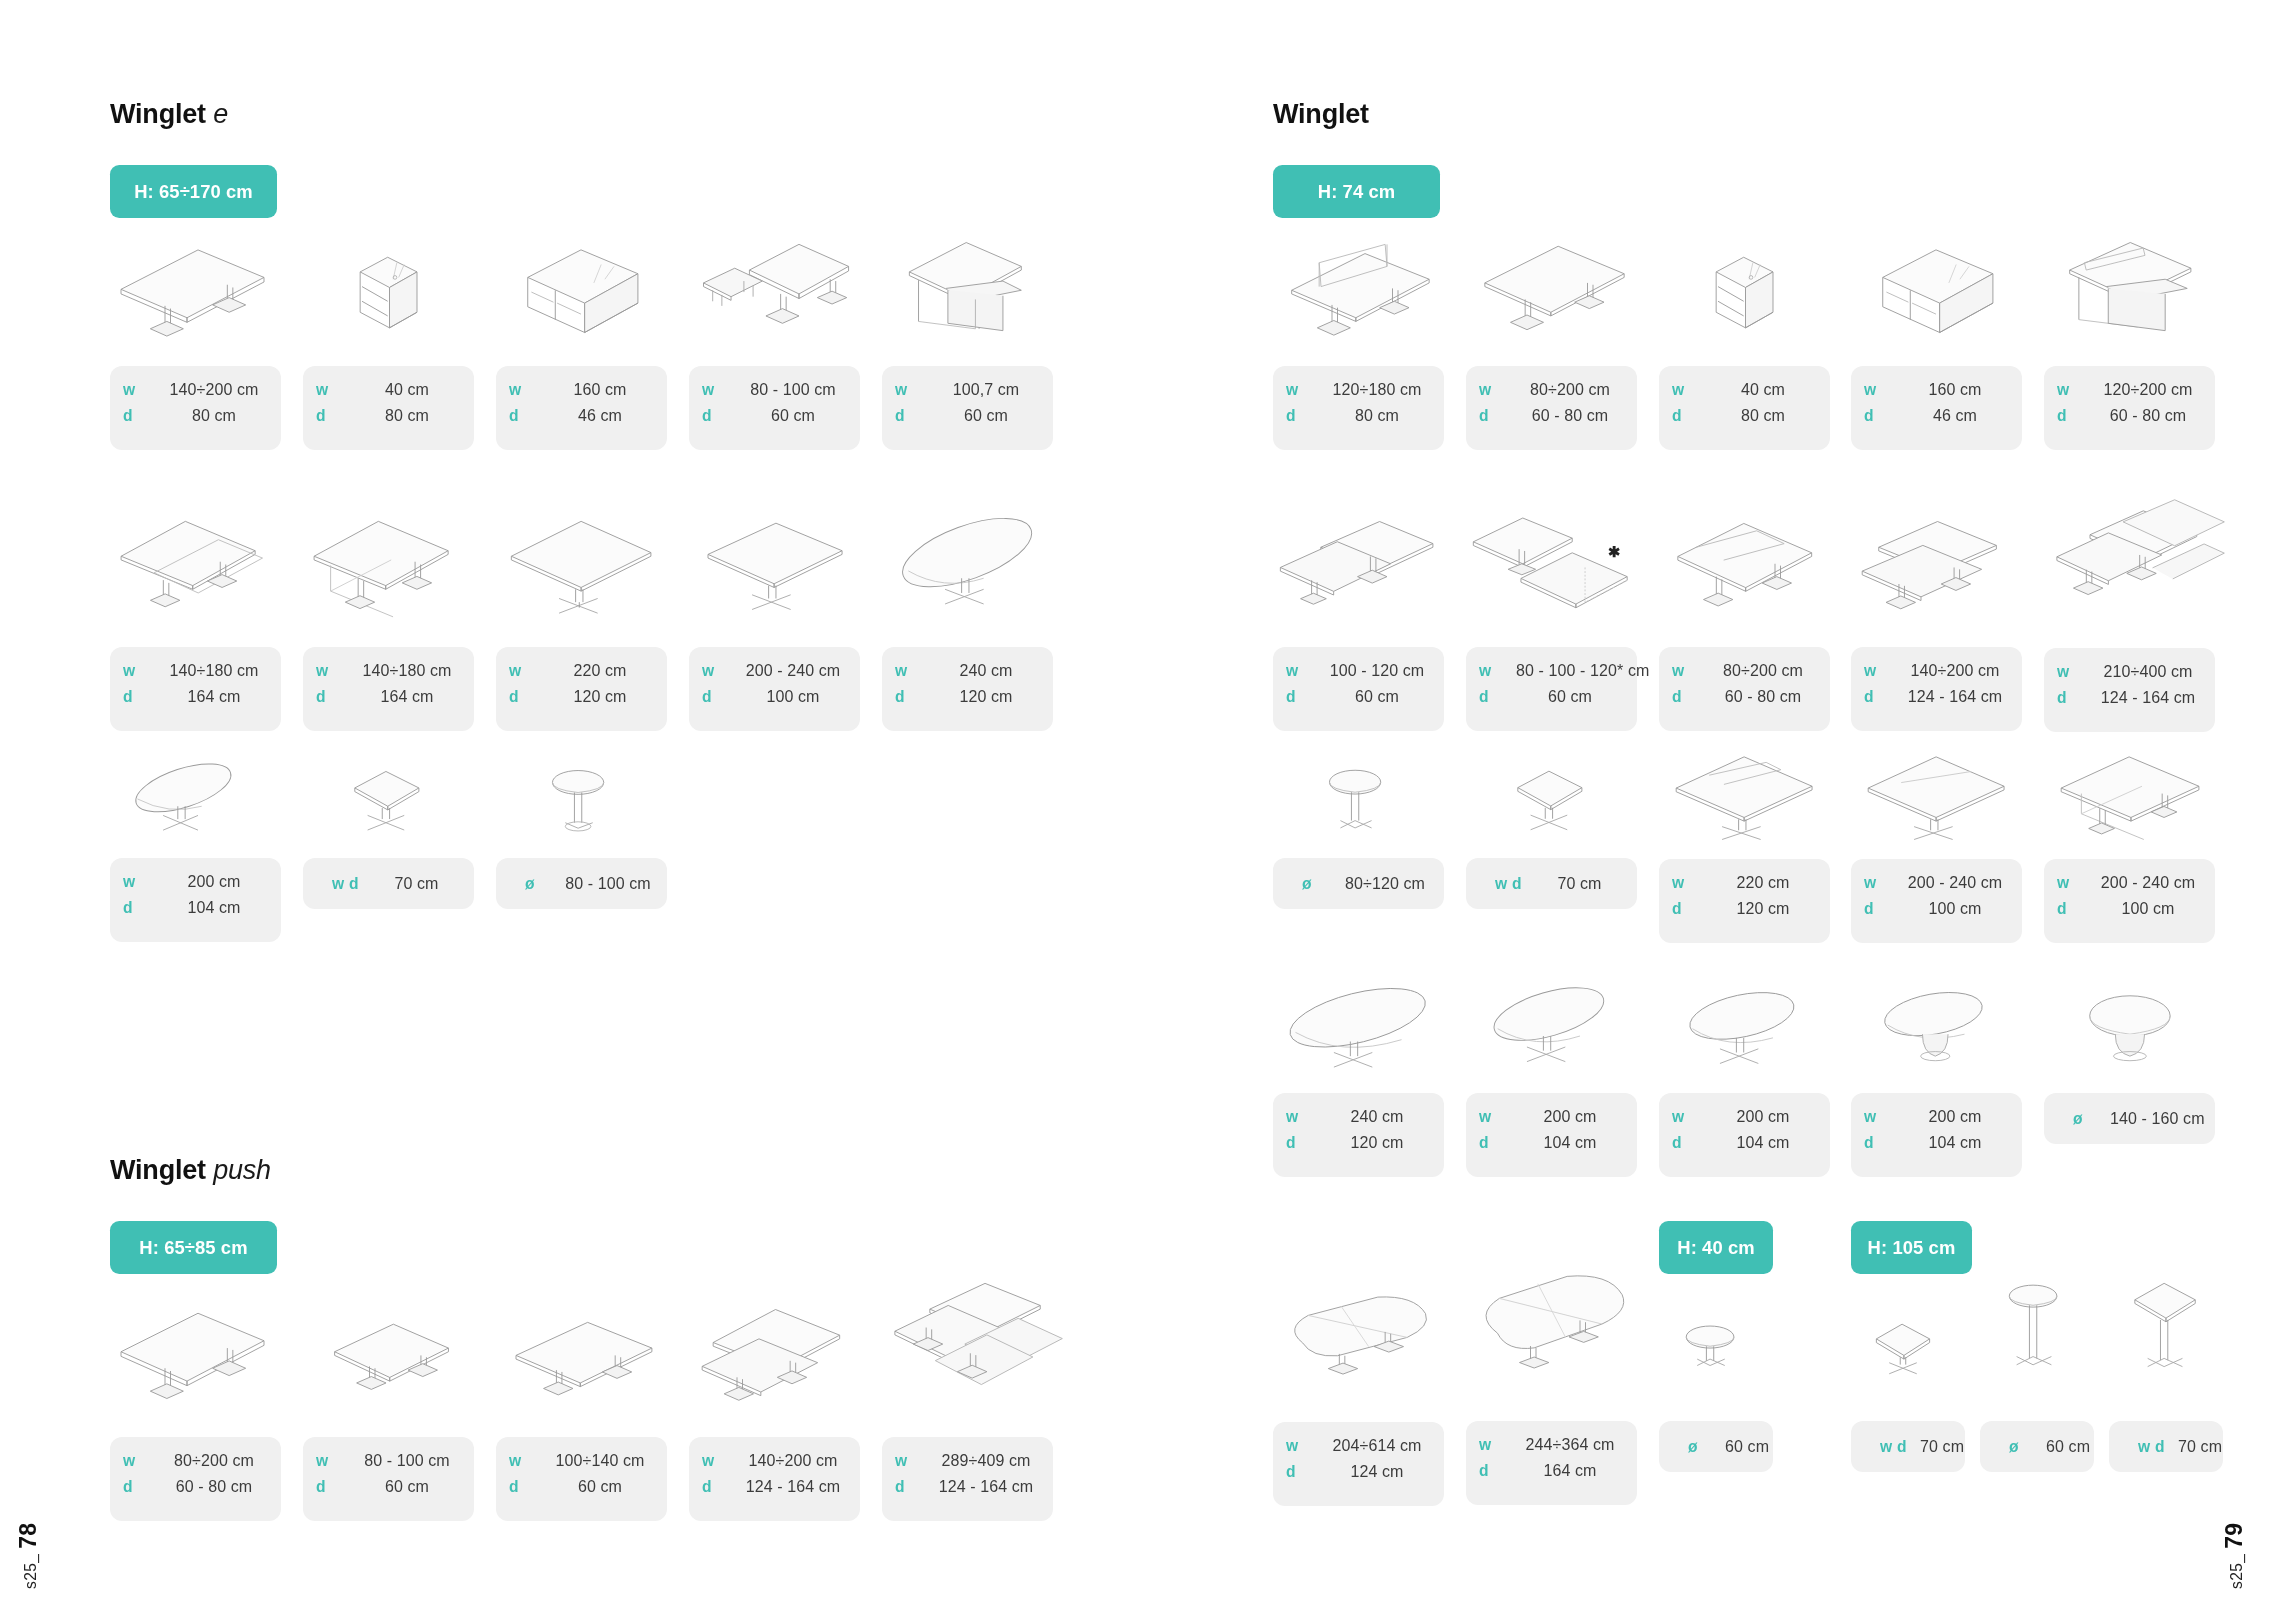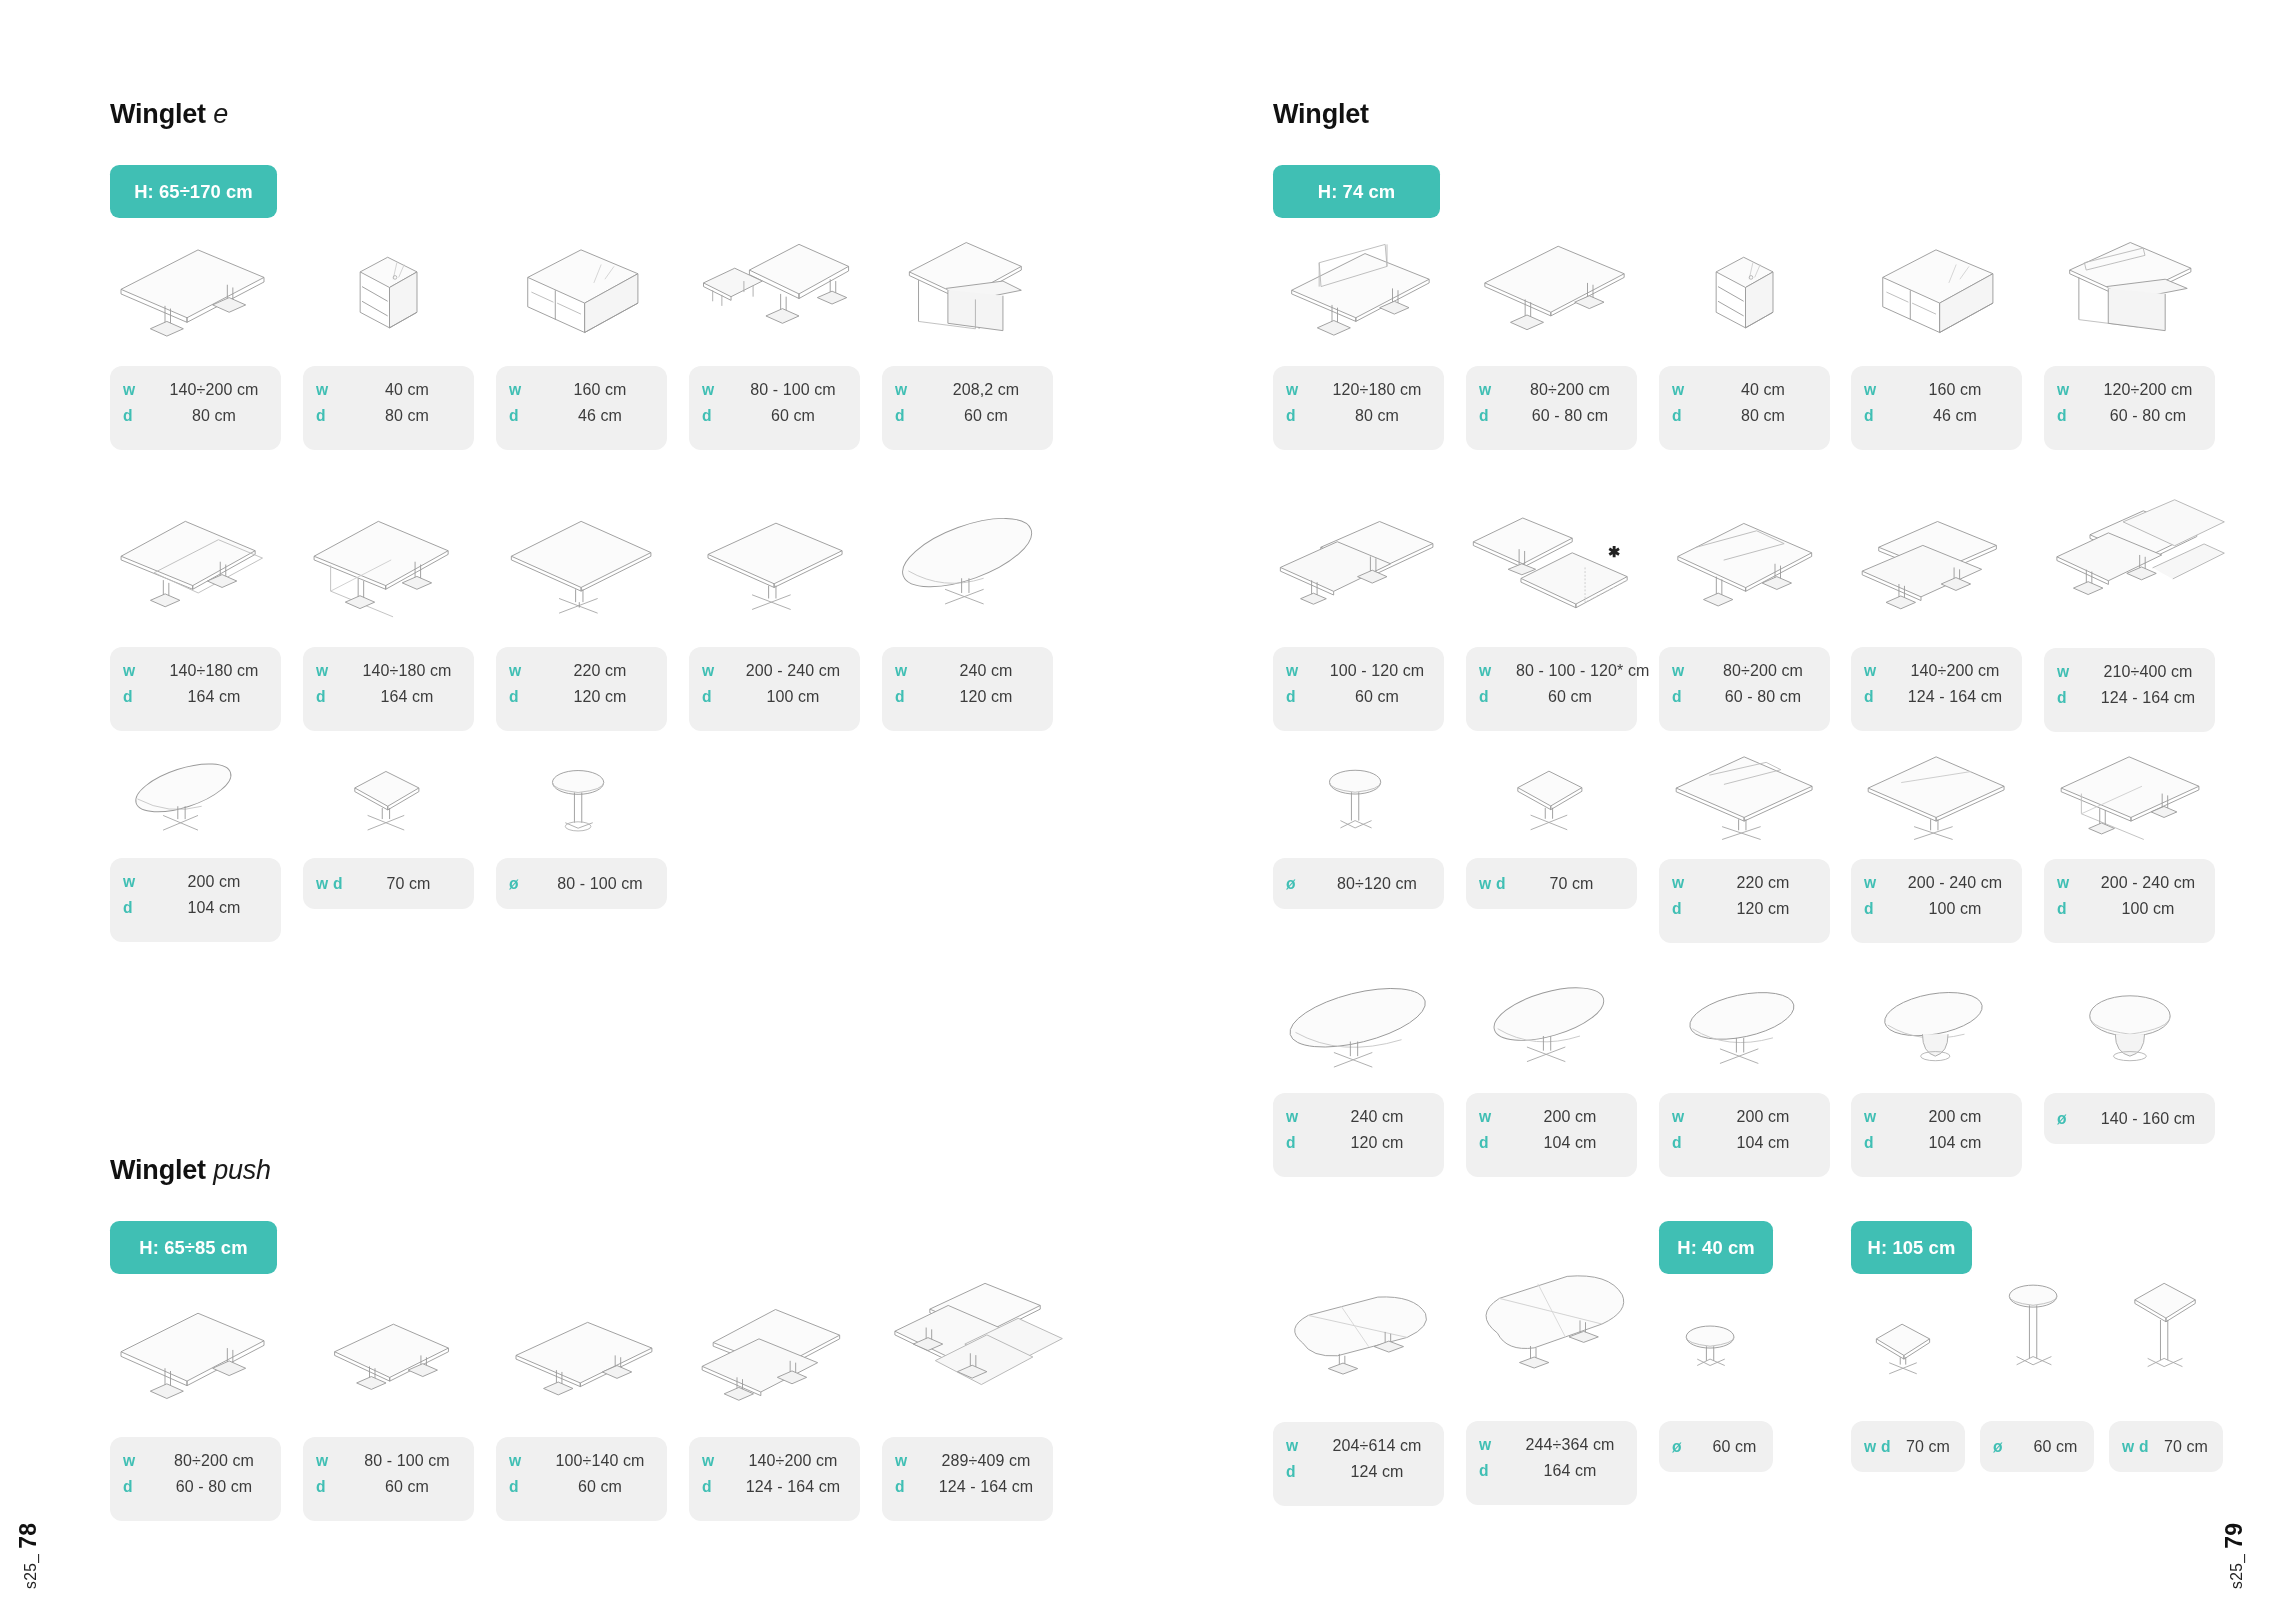--- a/index.html
+++ b/index.html
@@ -76,21 +76,21 @@
   }
   .spec-key.wd { width: 40px; }
   .spec-val {
     color: #3c3c3c;
     font-size: 16px;
     flex: 1;
     text-align: center;
     white-space: nowrap;
     letter-spacing: 0.1px;
   }
-  .spec-card.single .spec-row { height: auto; }
+  .spec-card.single .spec-row { height: auto; margin-left: 16px; }
 
   
   .folio {
     position: absolute;
     bottom: 35px;
     font-size: 15.6px;
     color: #111;
     white-space: nowrap;
     transform-origin: left bottom;
     transform: rotate(-90deg);
@@ -241,21 +241,21 @@
             <path d="M30 92 L92 100 L92 66" stroke="#bcbcbc"></path>
             <path d="M60 56 L122 48 L142 58 L82 70" fill="#f6f6f6"></path>
             <path d="M62 58 L62 94 L122 102 L122 64" fill="#f4f4f4"></path>
             <path d="M92 68 L92 98" stroke="#b0b0b0"></path>
           </g>
         </svg>
       </div>
       <div class="spec-card" style="left:0px; top:129px; width:171px; height:84px;">
         <div class="spec-row">
             <span class="spec-key">w</span>
-            <span class="spec-val">208,2 cm</span>
+            <span class="spec-val">100,7 cm</span>
           </div>
         <div class="spec-row">
             <span class="spec-key">d</span>
             <span class="spec-val">60 cm</span>
           </div>
       </div>
     </div>
 
     <div class="item" style="left:110px; top:514px;">
       <div class="illus">

